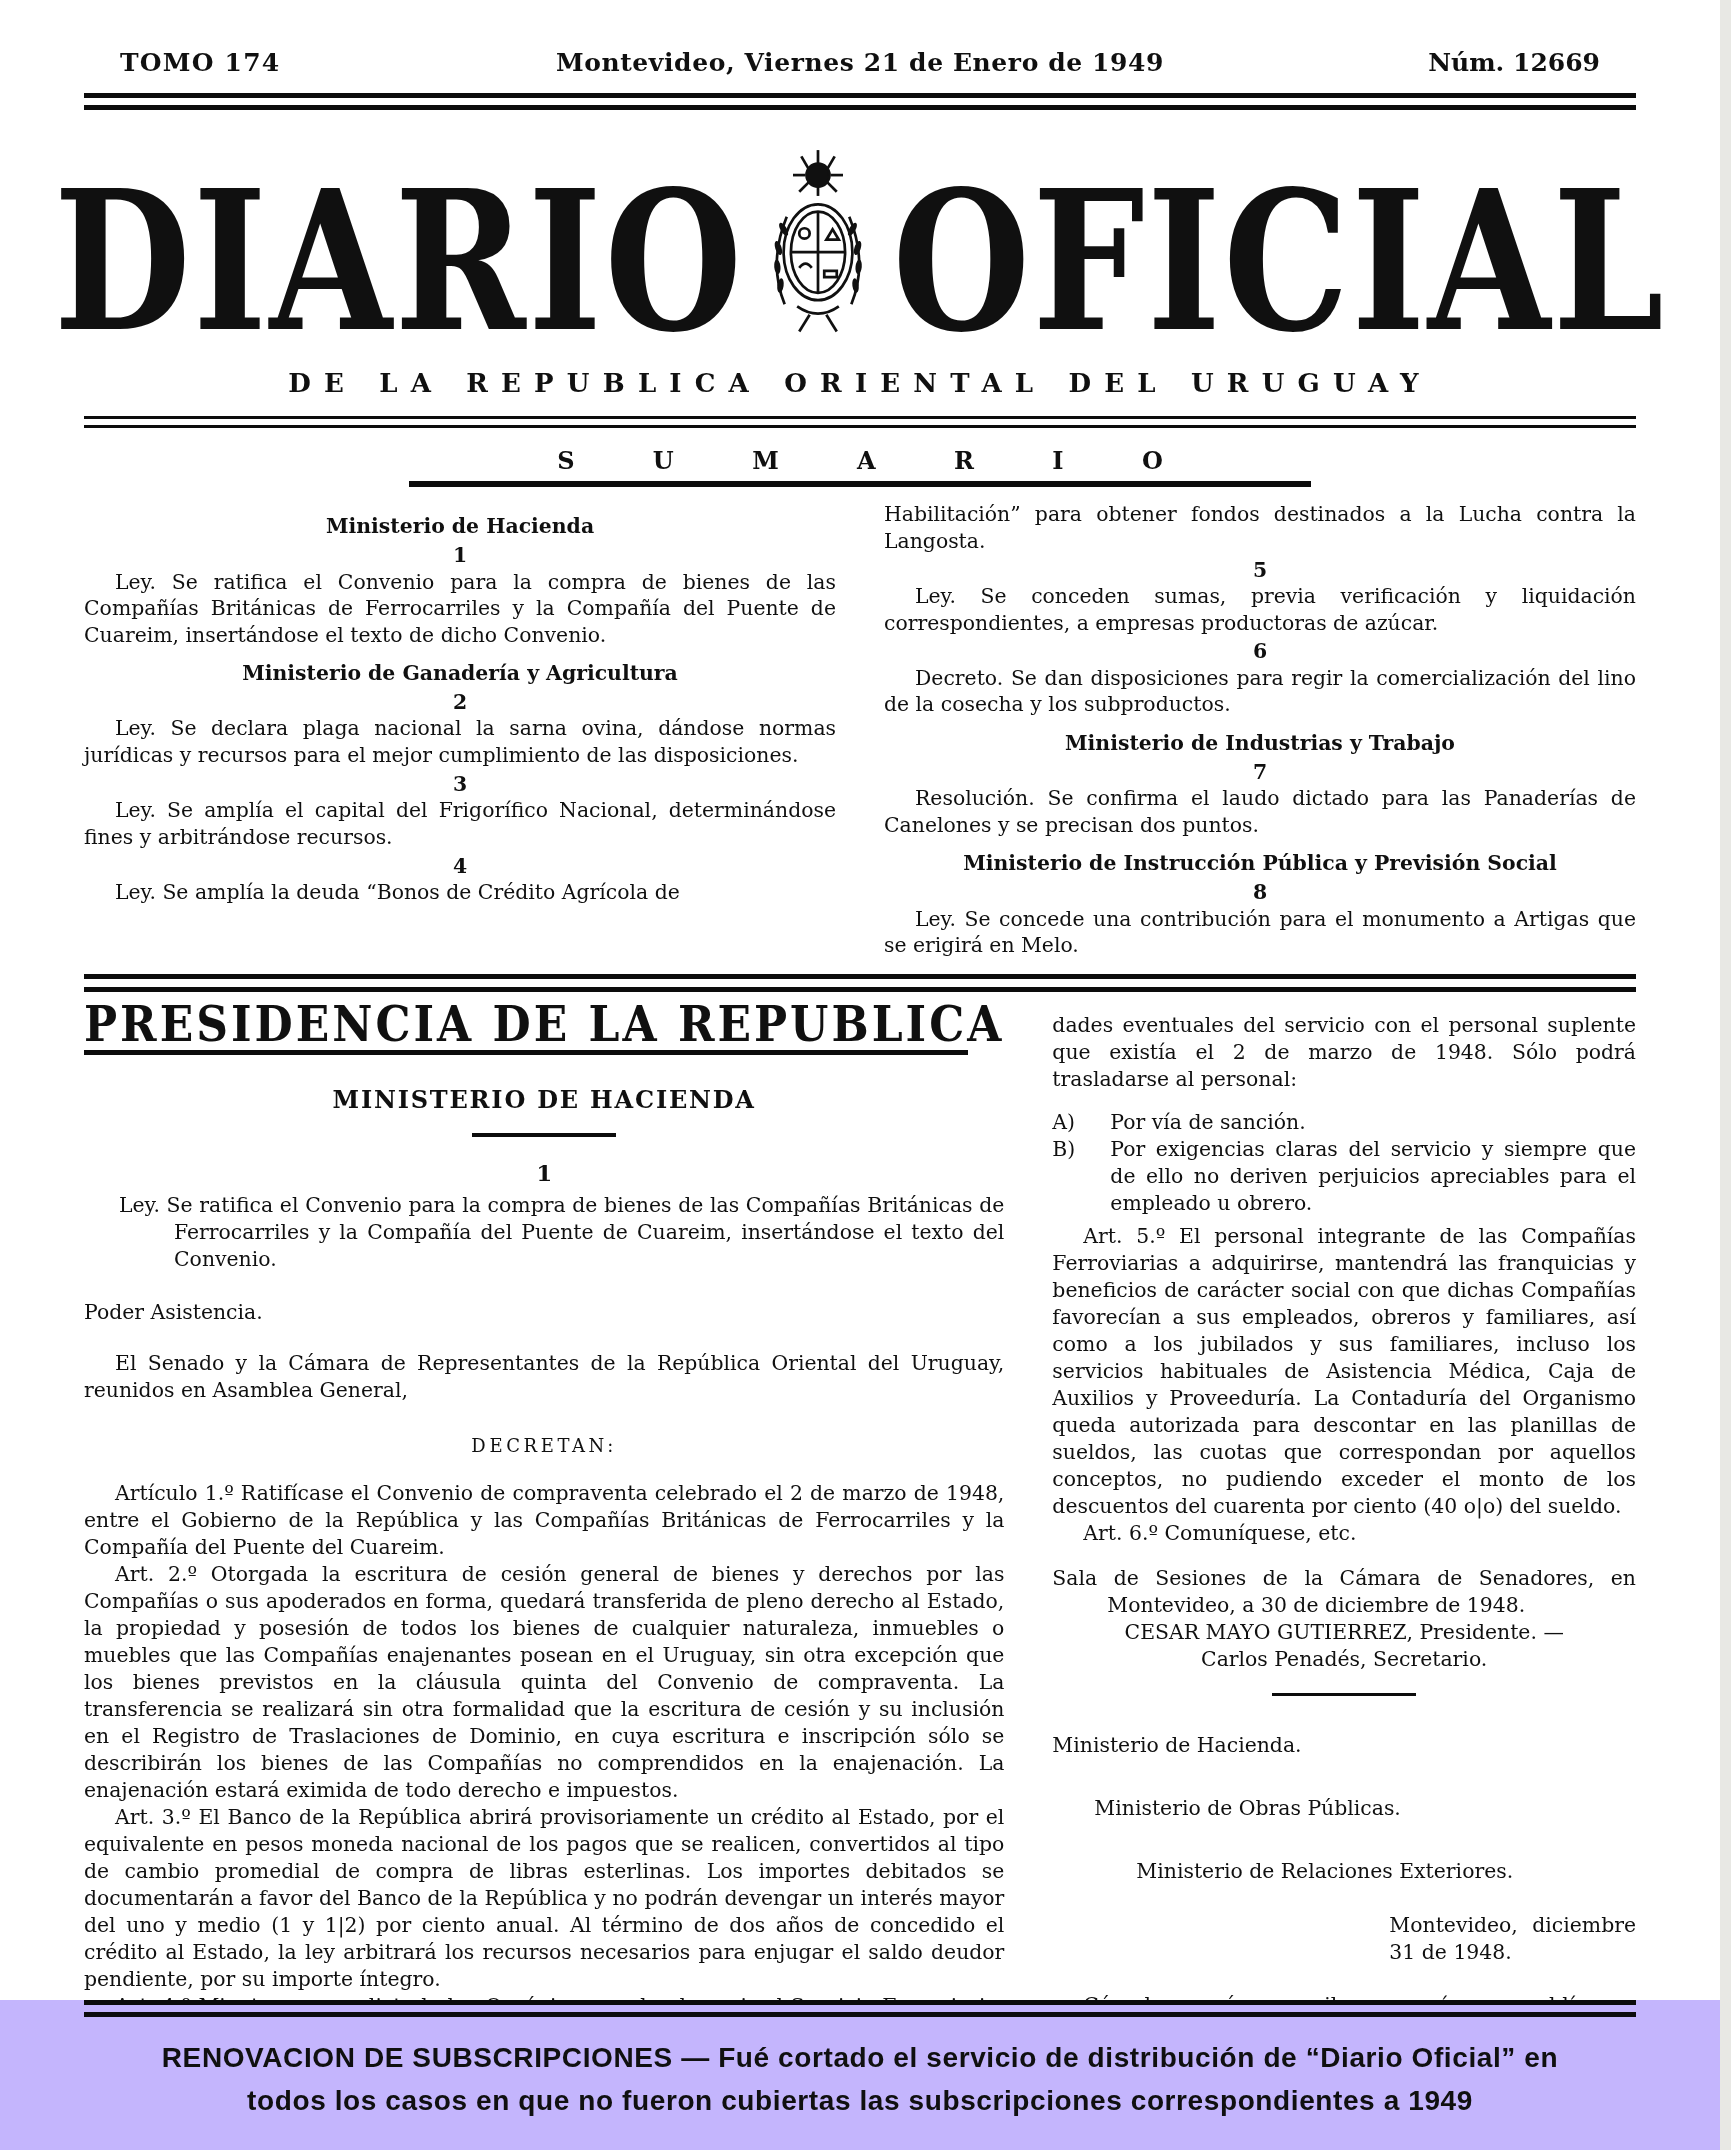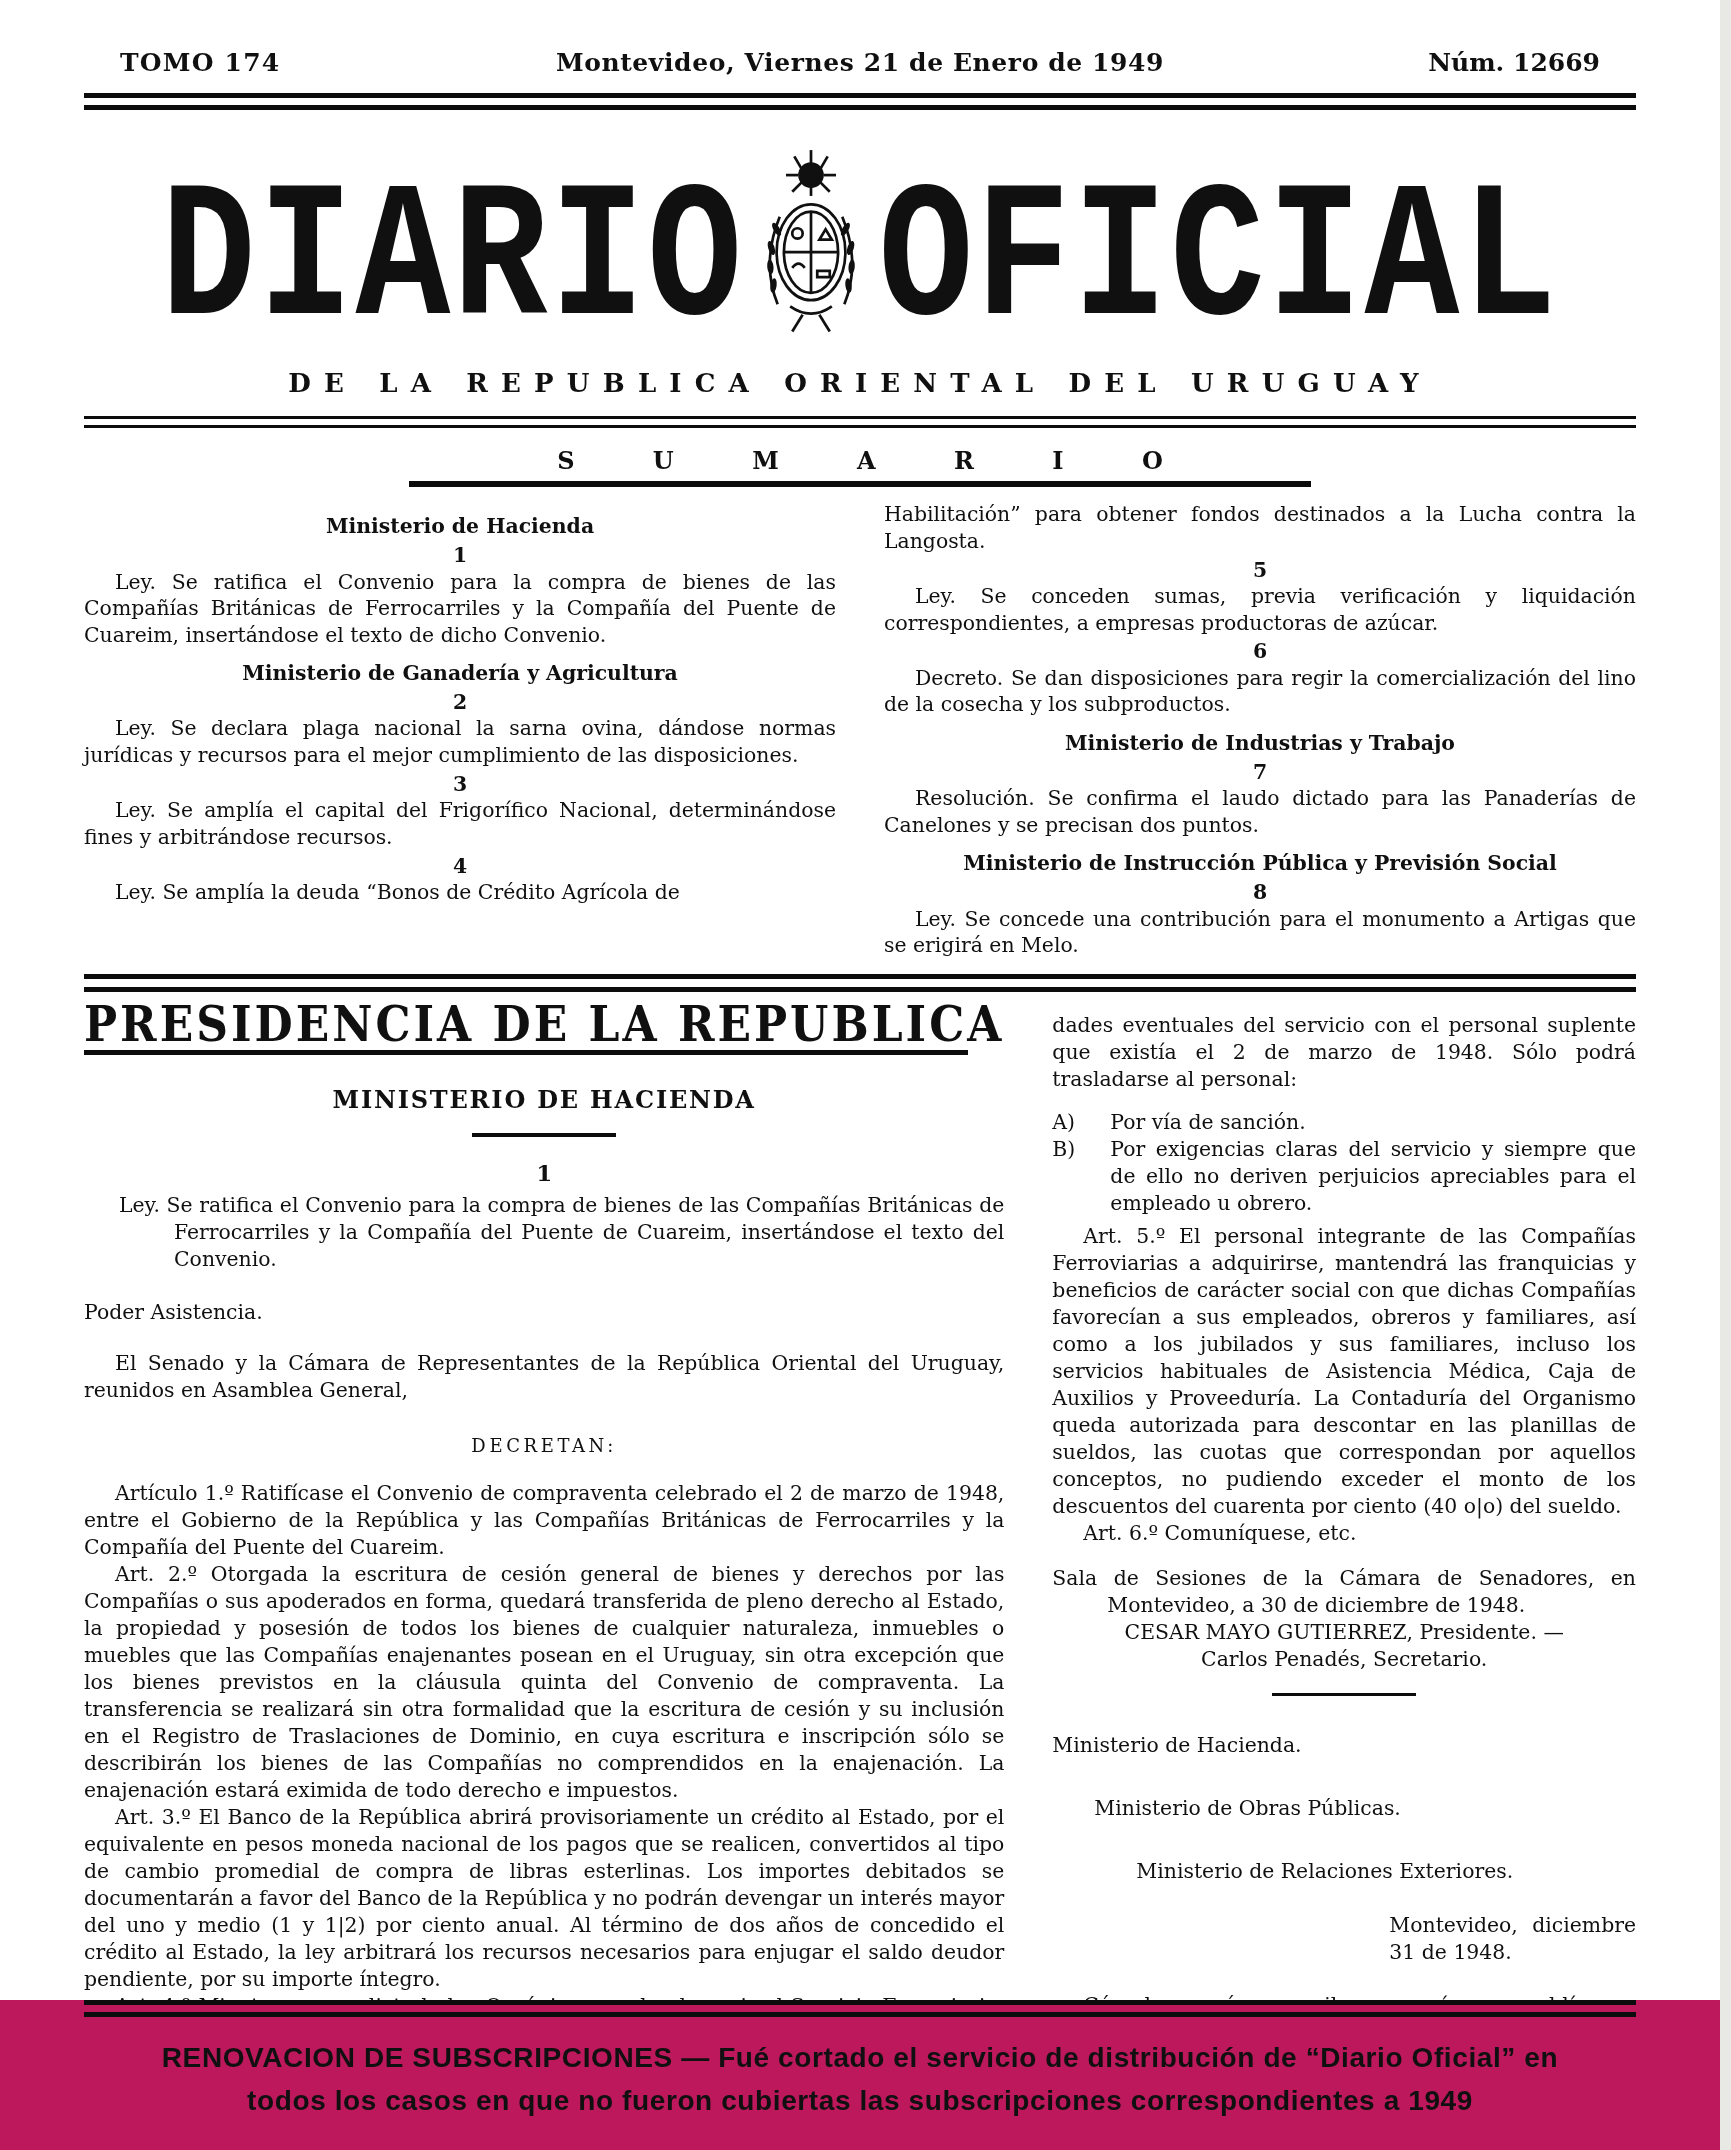--- a/index.html
+++ b/index.html
@@ -8,21 +8,21 @@
     font-family:"DejaVu Serif", serif;position:relative;overflow:hidden;
     box-sizing:border-box;padding:48px 84px 4px 84px;
   }
   
   .header-row{display:flex;align-items:baseline;font-weight:bold;font-size:25px;padding:0 36px;}
   .header-row .tomo{width:253px;letter-spacing:1.2px;}
   .header-row .date{flex:1;text-align:center;letter-spacing:0.6px;}
   .header-row .num{width:253px;text-align:right;}
   .rule-heavy-double{border-top:5.4px solid #0c0c0c;border-bottom:5.4px solid #0c0c0c;height:7.8px;margin-top:15.6px;}
   
-  .masthead-row{display:flex;justify-content:center;align-items:flex-end;gap:4px;margin-top:38px;font-family:Liberation Mono, monospace;}
+  .masthead-row{display:flex;justify-content:center;align-items:flex-end;gap:11px;margin-top:38px;}
   .masthead-word{
     font-size:158px;font-weight:bold;line-height:0.82;letter-spacing:2.4px;
     transform:scaleY(1.22);transform-origin:50% 100%;white-space:nowrap;
   }
   .emblem{width:126px;height:198px;flex:0 0 auto;margin-bottom:-6px;}
   .subtitle{text-align:center;font-weight:bold;font-size:26px;letter-spacing:13.2px;margin-top:28px;white-space:nowrap;}
   .rule-thin-double{border-top:3.6px solid #0c0c0c;border-bottom:3.6px solid #0c0c0c;height:6px;margin-top:18px;}
   
   .sumario-title{text-align:center;font-weight:bold;font-size:24px;letter-spacing:35px;margin-top:18px;text-indent:35px;}
   .sumario-underline{width:902px;height:5.4px;background:#0c0c0c;margin:6px auto 0;}
@@ -54,21 +54,21 @@
   .sala{margin-top:18px;padding-left:55px;text-indent:-55px;}
   .sig{ text-align:center;}
   .sig2{text-align:center;}
   .min-list div{margin-top:36px;}
   .min-1{padding-left:0;}
   .min-2{padding-left:42px;}
   .min-3{padding-left:84px;}
   .dateline{padding-left:337px;margin-top:26.5px;}
   .cumplase{margin-top:26.5px;text-indent:31px;}
   
-  .footer{position:absolute;left:0;right:0;bottom:0;background:#be185d;padding:0 84px 34px;}
+  .footer{position:absolute;left:0;right:0;bottom:0;background:#c4b5fd;padding:0 84px 34px;}
   .footer-rule{border-top:5.4px solid #0c0c0c;border-bottom:5.4px solid #0c0c0c;height:7.2px;}
   .footer-line1{font-family:"Liberation Sans", sans-serif;font-weight:bold;font-size:28px;text-align:center;margin-top:25px;letter-spacing:0.6px;}
   .footer-line2{font-family:"Liberation Sans", sans-serif;font-weight:bold;font-size:28px;text-align:center;margin-top:10.8px;letter-spacing:0.6px;}
 </style>
 </head>
 <body>
 
 <div class="page">
 
   <div class="header-row">

